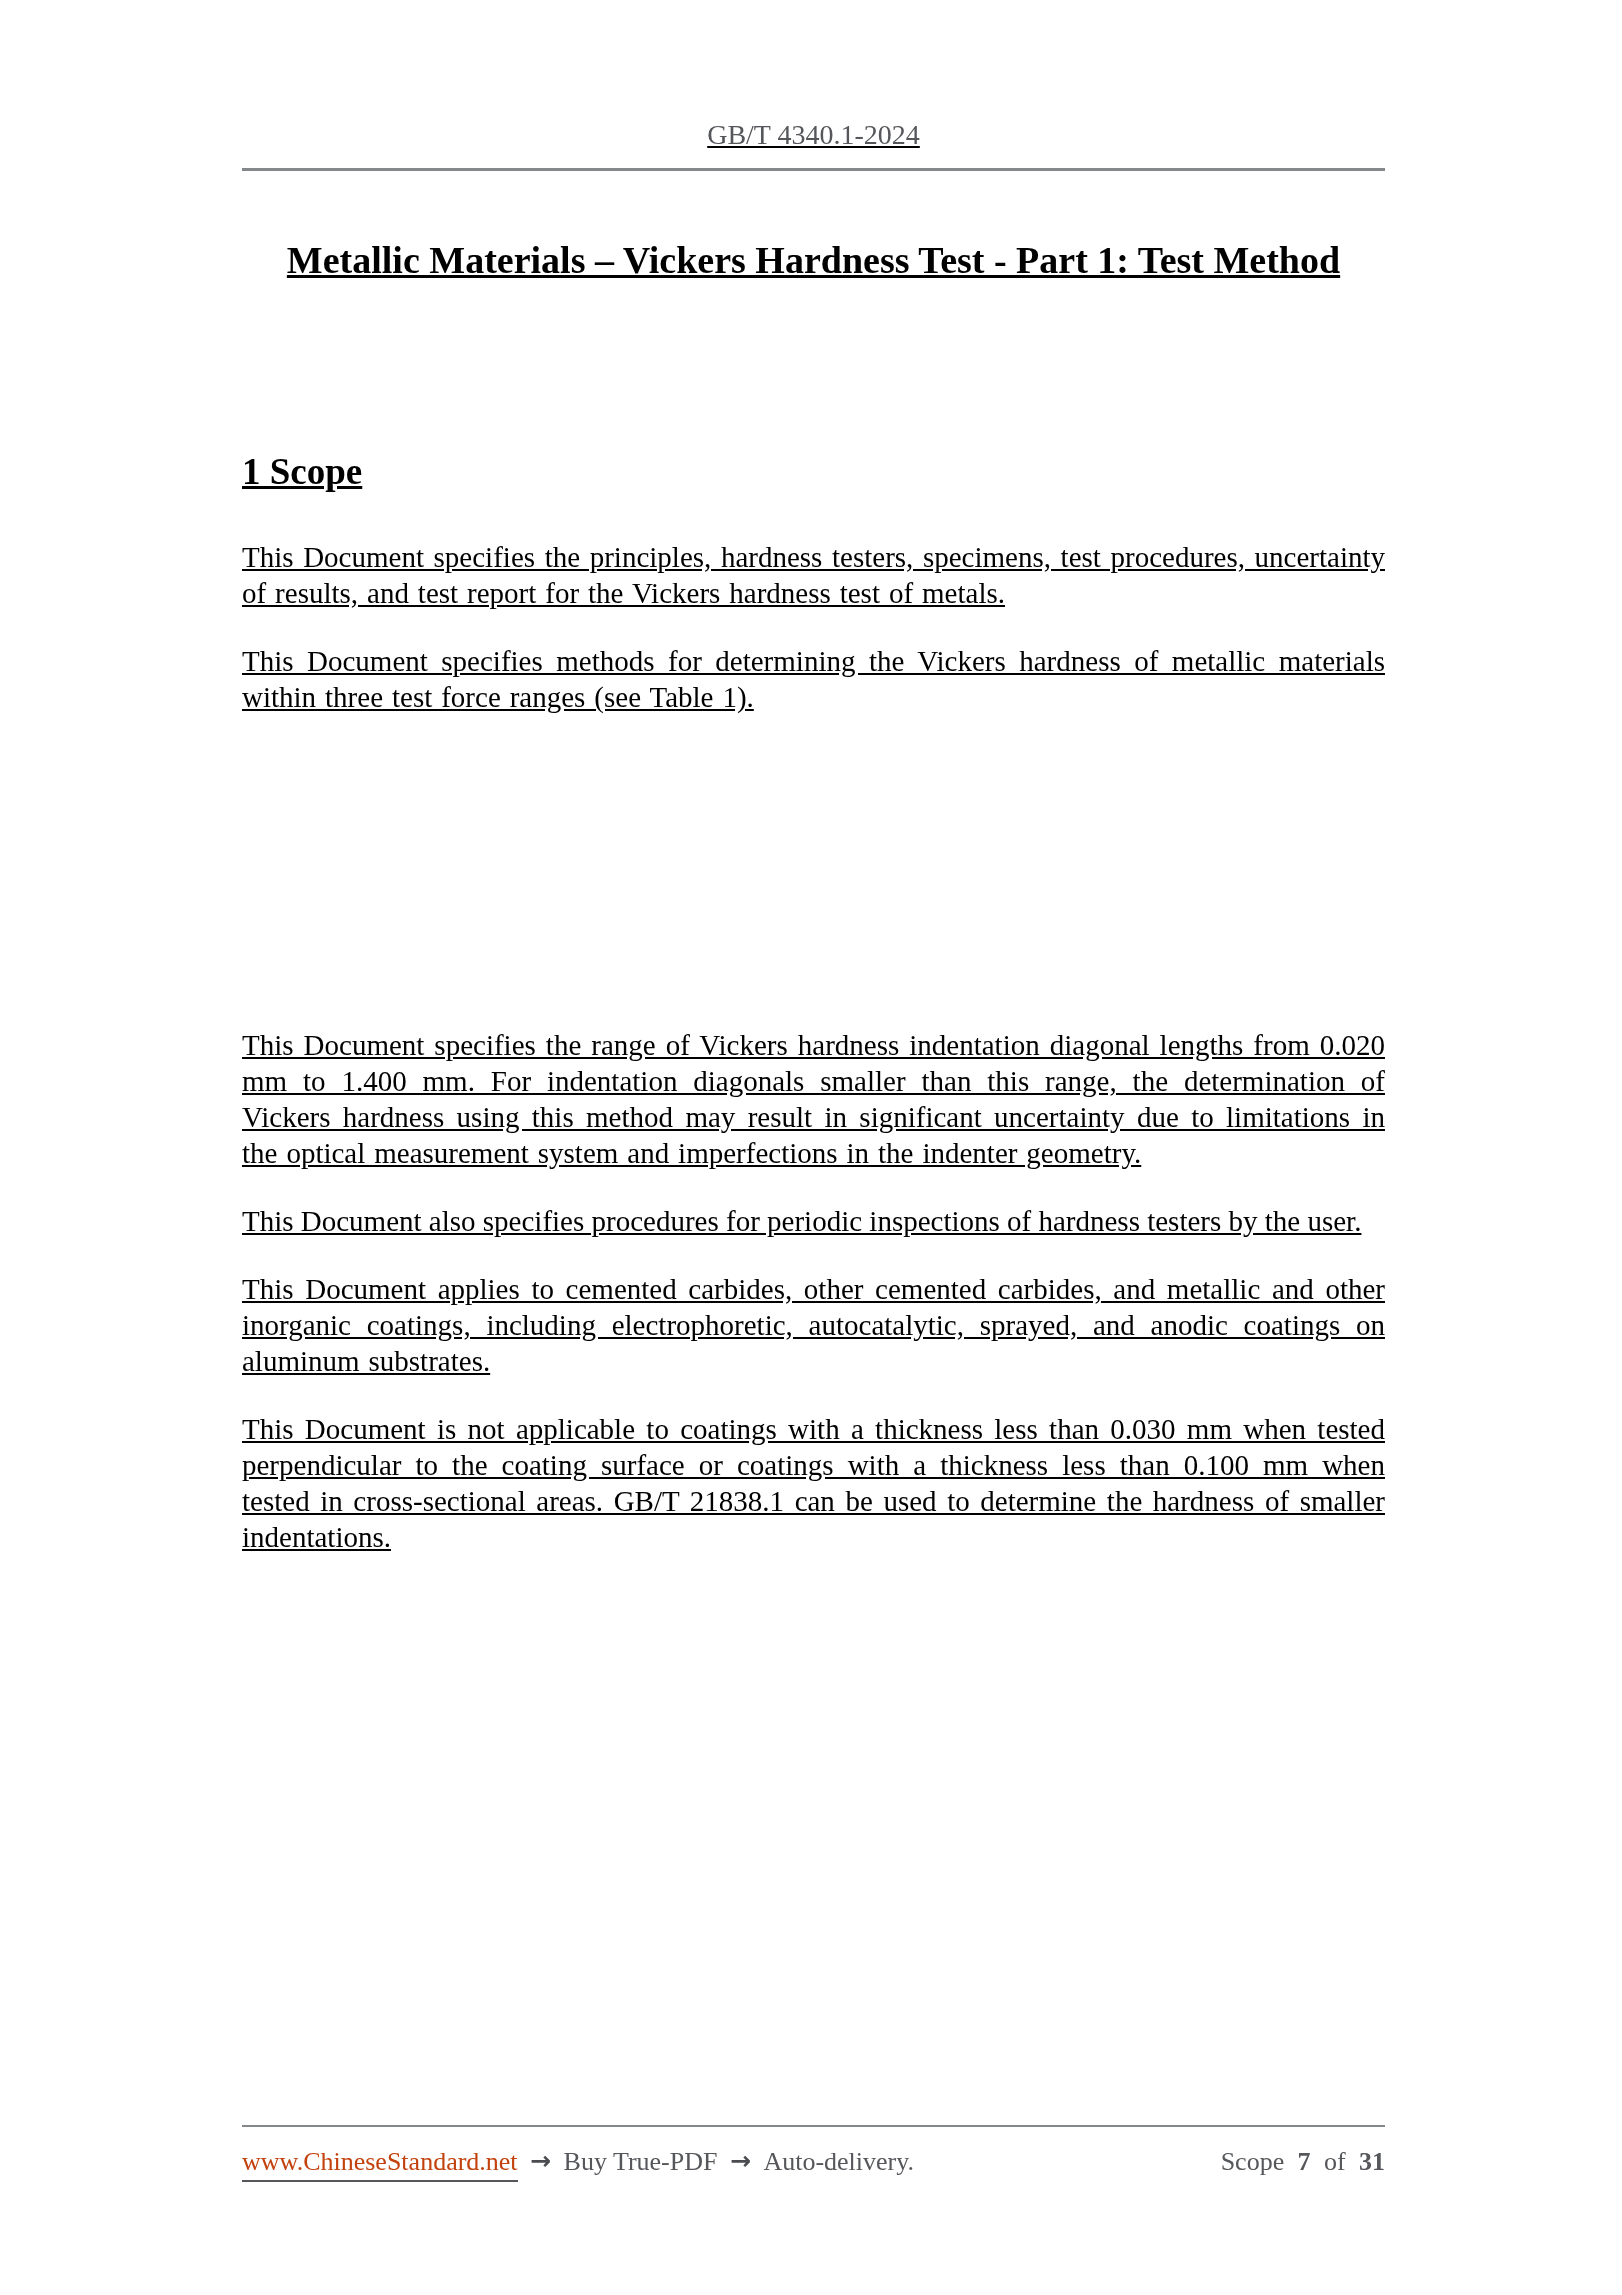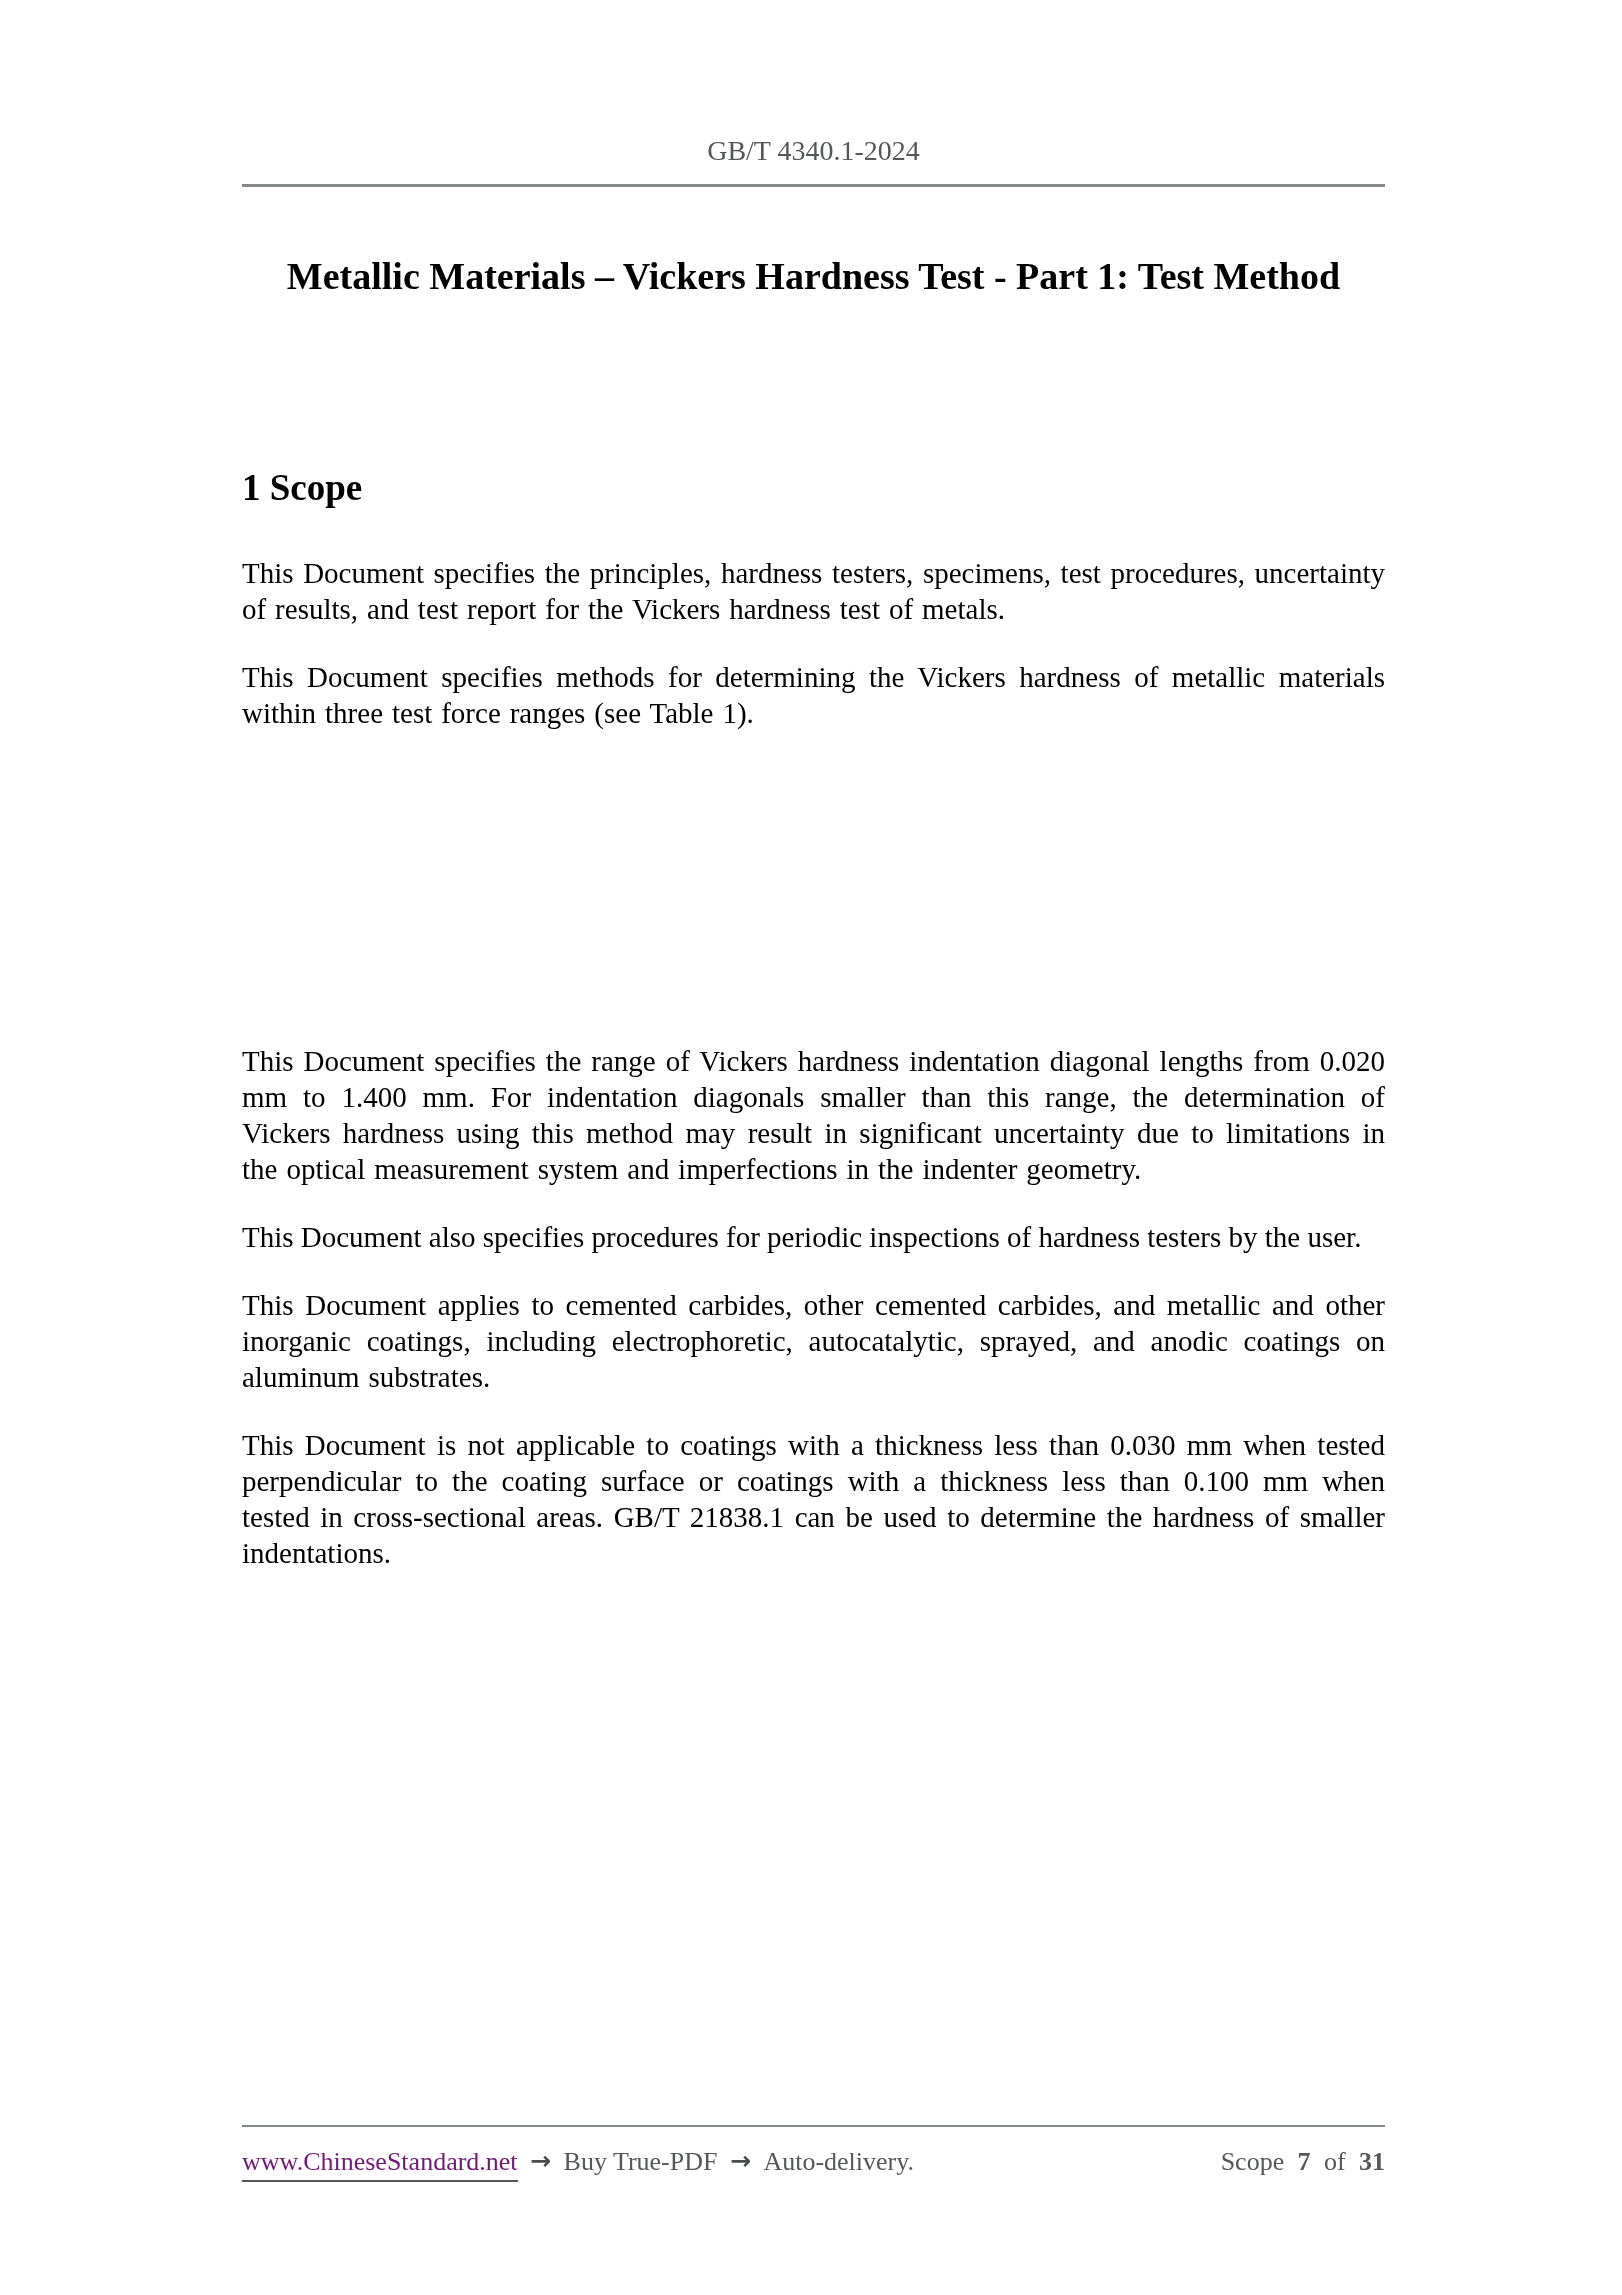--- a/index.html
+++ b/index.html
@@ -11,22 +11,23 @@
     width: 1623px;
     height: 2295px;
     position: relative;
     font-family: "Liberation Serif", "DejaVu Serif", serif;
     color: #000000;
     overflow: hidden;
   }
   .page {
     position: absolute;
     inset: 0;
-    padding: 16px 238px 0 242px;
+    padding: 0 238px 0 242px;
     box-sizing: border-box;
+    text-decoration: underline;
   }
   .doc-number {
     margin-top: 118px;
     text-align: center;
     font-size: 28px;
     line-height: 1.2;
     color: #55575b;
   }
   .header-rule {
     margin-top: 16.7px;
@@ -80,21 +81,21 @@
     align-items: baseline;
     font-size: 26px;
     line-height: 1.3;
   }
   .footer-left {
     display: flex;
     align-items: baseline;
     gap: 12.5px;
   }
   .site-link {
-    color: #701a75;
+    color: #c2410c;
     text-decoration: none;
     border-bottom: 2.5px solid #55575b;
     padding-bottom: 1.7px;
     cursor: pointer;
   }
   .arrow {
     font-family: "DejaVu Sans", sans-serif;
     font-weight: bold;
     font-size: 25px;
     color: #4a4c50;

